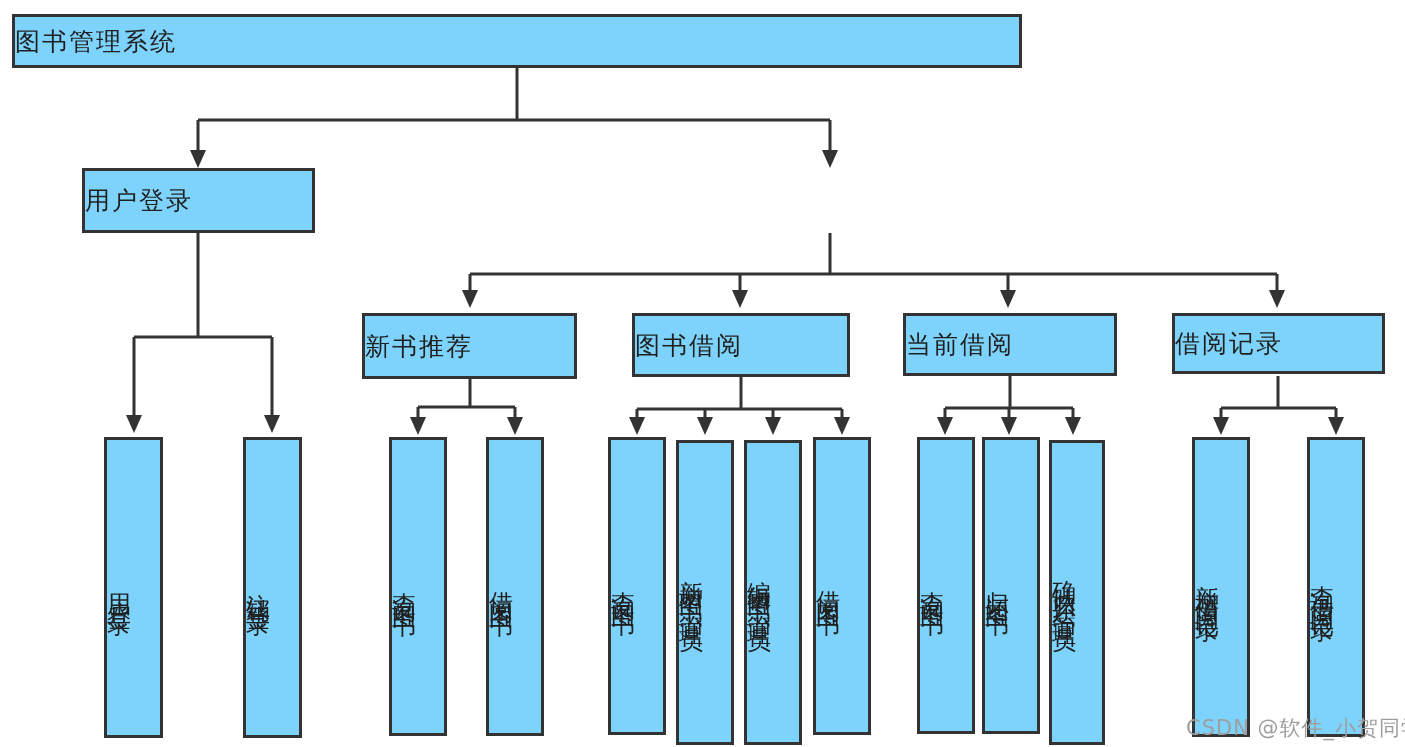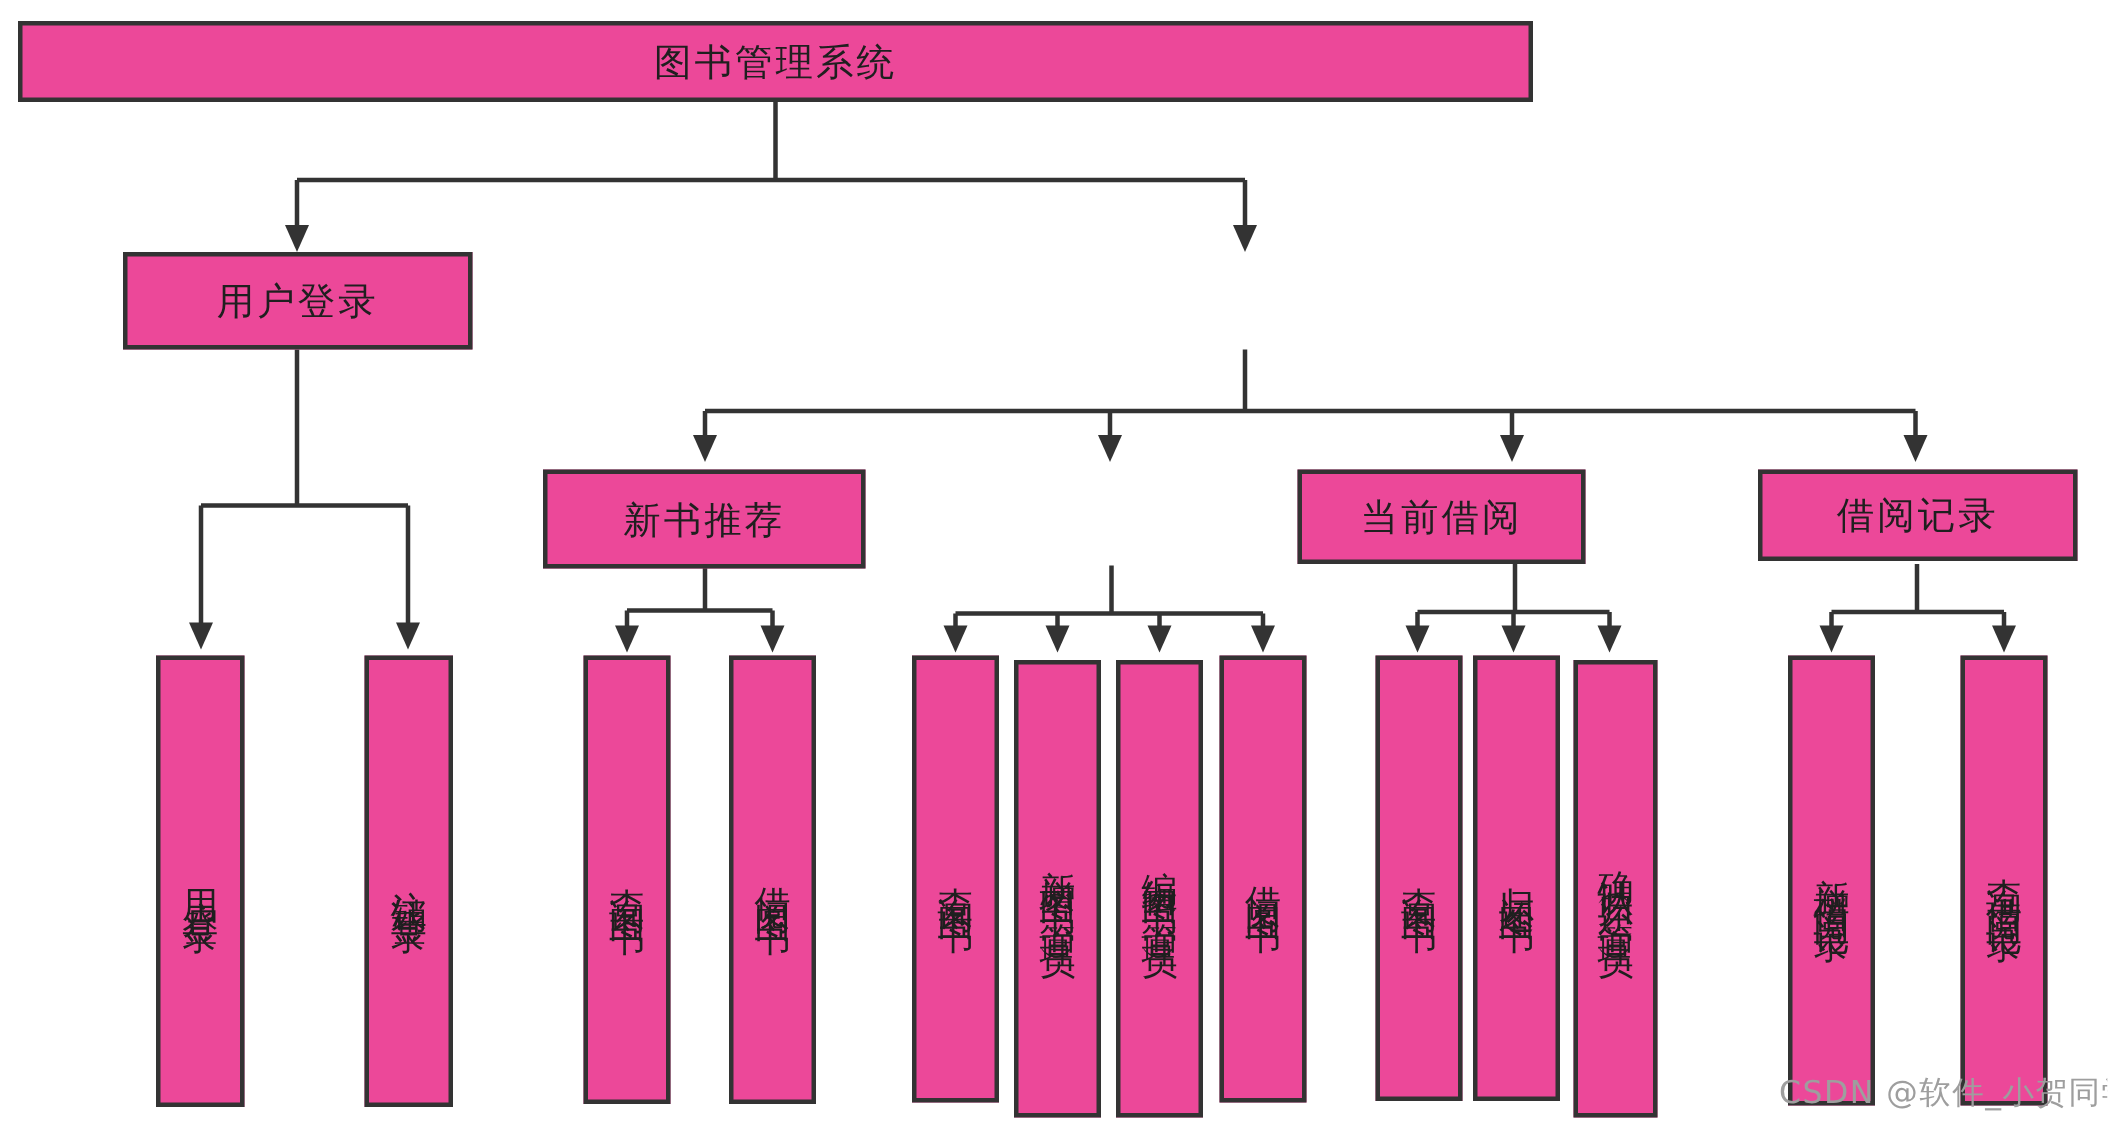--- a/index.html
+++ b/index.html
@@ -24,24 +24,23 @@
   svg.connectors {
     position: absolute;
     left: 0; top: 0;
     width: 1405px; height: 747px;
     color: var(--line);
     z-index: 1;
   }
   .node {
     position: absolute;
     border: 3px solid var(--line);
-    background: #ec4899;
+    background: #7dd3fc;
     display: flex;
     align-items: center;
-    justify-content: center;
     color: var(--text);
     z-index: 2;
   }
   .node.h {
     font-size: 25px;
     letter-spacing: 2px;
   }
   .node.h span { white-space: nowrap; }
   .node.v { font-size: 24px; }
   .node.v span {
@@ -103,21 +102,24 @@
     <span>图书管理系统</span>
   </div>
 
   <div class="node h" style="left:82px;top:168px;width:233px;height:65px">
     <span>用户登录</span>
   </div>
 
   <div class="node h" style="left:362px;top:313px;width:215px;height:66px">
     <span>新书推荐</span>
   </div>
-  <div class="node h" style="left:865px;top:313px;width:192px;height:63px">
+  <div class="node h" style="left:632px;top:313px;width:218px;height:64px">
+    <span>图书借阅</span>
+  </div>
+  <div class="node h" style="left:903px;top:313px;width:214px;height:63px">
     <span>当前借阅</span>
   </div>
   <div class="node h" style="left:1172px;top:313px;width:213px;height:61px">
     <span>借阅记录</span>
   </div>
 
   <div class="node v" style="left:104px;top:437px;width:59px;height:301px">
     <span>用户登录</span>
   </div>
   <div class="node v" style="left:243px;top:437px;width:59px;height:301px">

